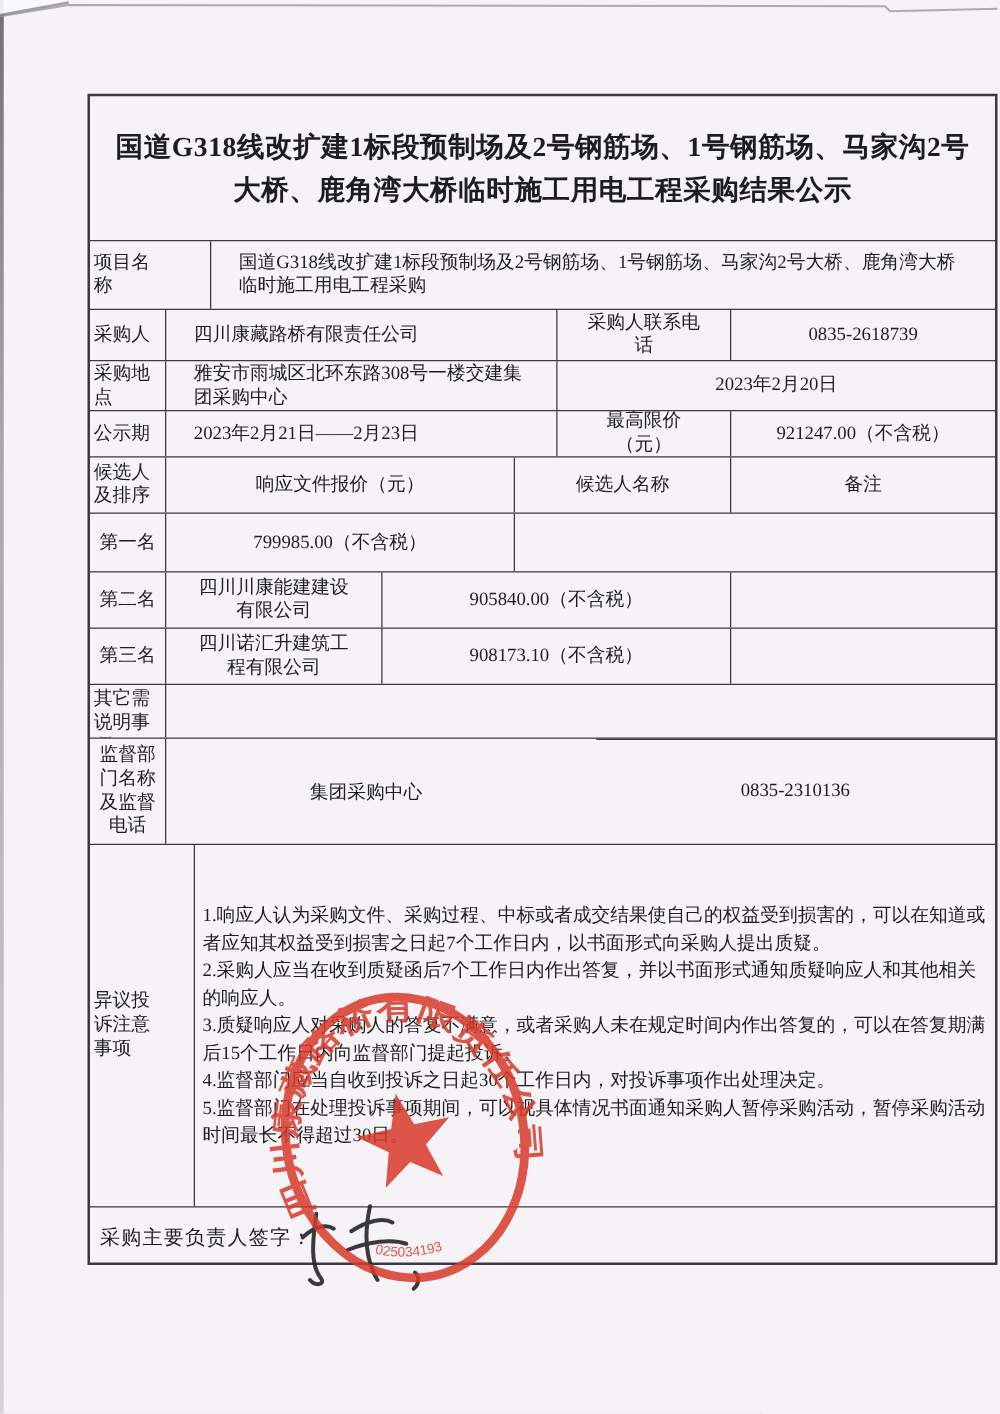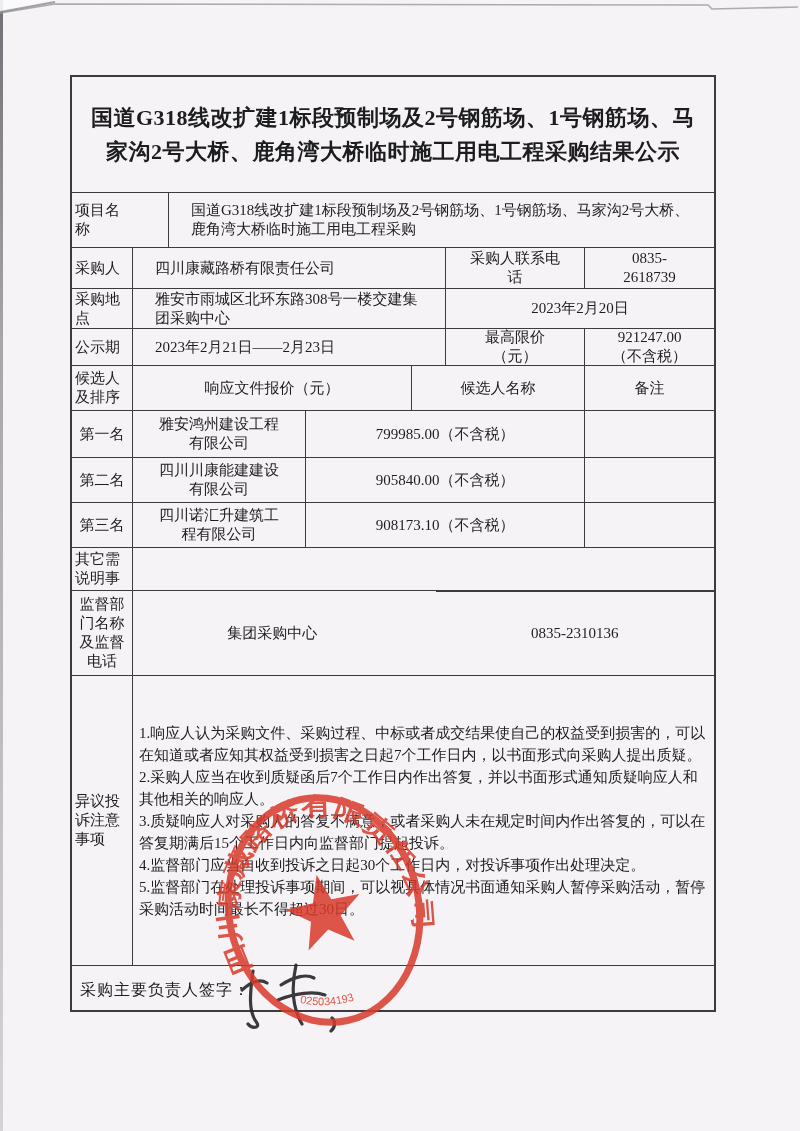--- a/index.html
+++ b/index.html
@@ -5,21 +5,21 @@
   html,body{margin:0;padding:0;}
   body{background:#d8d5da; font-family:"Liberation Serif", serif;}
   .page{
     position:relative; width:800px; height:1131px; margin:0 auto;
     background:#f5f3f6; overflow:hidden; color:#1d1c1f;
   }
   .scan-left-edge{position:absolute;left:0;top:0;width:3px;height:100%;
     background:linear-gradient(180deg,#716f75 0%,#a7a4aa 30%,#d6d3d8 100%);}
   .scan-top-edge{position:absolute;left:0;top:0;width:100%;height:16px;pointer-events:none;}
   .doc-table{
-    position:absolute; left:70px; top:75px; width:646px; height:937px;
+    position:absolute; left:70px; top:75px; width:728px; height:937px;
     border:2.5px solid #3c3a3e; box-sizing:border-box; background:transparent;
   }
   .row{display:flex; border-top:1.5px solid #3c3a3e; box-sizing:border-box;}
   .row.first{border-top:none;}
   .cell{border-left:1.5px solid #3c3a3e; box-sizing:border-box; display:flex;
     align-items:center; padding:2px 22px; font-size:15px; line-height:19px;
     overflow:hidden;}
   .cell.c0{border-left:none;}
   .lab{width:60px; flex:0 0 60px; padding:2px 3px;}
   .val{width:313px; flex:0 0 313px; text-align:left;}
@@ -95,21 +95,20 @@
 
     <div class="row h45">
       <div class="cell c0 lab">候选人及排序</div>
       <div class="cell cprice">响应文件报价（元）</div>
       <div class="cell cname">候选人名称</div>
       <div class="cell cremark">备注</div>
     </div>
 
     <div class="row h47">
       <div class="cell c0 lab rank">第一名</div>
-      <div class="cell cname">雅安鸿州建设工程有限公司</div>
       <div class="cell cprice">799985.00（不含税）</div>
       <div class="cell cremark"></div>
     </div>
     <div class="row h45">
       <div class="cell c0 lab rank">第二名</div>
       <div class="cell cname">四川川康能建建设有限公司</div>
       <div class="cell cprice">905840.00（不含税）</div>
       <div class="cell cremark"></div>
     </div>
     <div class="row h45">
@@ -127,21 +126,21 @@
     <div class="row h85">
       <div class="cell c0 lab" style="border-left:none; justify-content:center; text-align:center;">监督部门名称及监督电话</div>
       <div class="sup-right">
         <div class="sup-sub">集团采购中心</div>
         <div class="sup-sub second">0835-2310136</div>
       </div>
     </div>
 
     <div class="row h290">
       <div class="cell c0 lab">异议投诉注意事项</div>
-      <div class="cell obj-content" style="align-items:stretch;">
+      <div class="cell obj-content" style="align-items:stretch;margin-left:23px;">
         <p class="obj-line">1.响应人认为采购文件、采购过程、中标或者成交结果使自己的权益受到损害的，可以在知道或者应知其权益受到损害之日起7个工作日内，以书面形式向采购人提出质疑。</p>
         <p class="obj-line">2.采购人应当在收到质疑函后7个工作日内作出答复，并以书面形式通知质疑响应人和其他相关的响应人。</p>
         <p class="obj-line">3.质疑响应人对采购人的答复不满意，或者采购人未在规定时间内作出答复的，可以在答复期满后15个工作日内向监督部门提起投诉。</p>
         <p class="obj-line">4.监督部门应当自收到投诉之日起30个工作日内，对投诉事项作出处理决定。</p>
         <p class="obj-line">5.监督部门在处理投诉事项期间，可以视具体情况书面通知采购人暂停采购活动，暂停采购活动时间最长不得超过30日。</p>
       </div>
     </div>
 
     <div class="row h49 sig-row">
       <span class="sig-label">采购主要负责人签字：</span>

